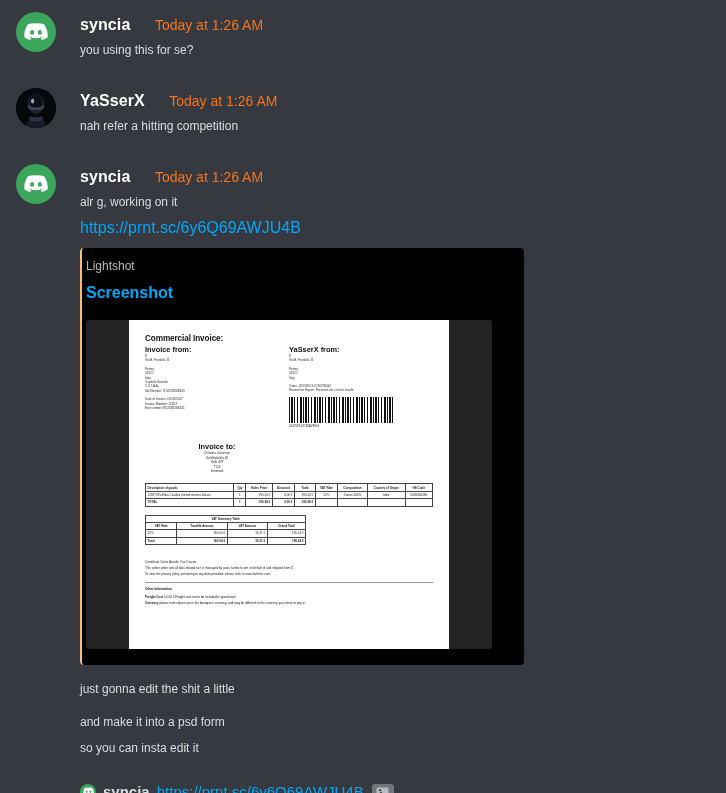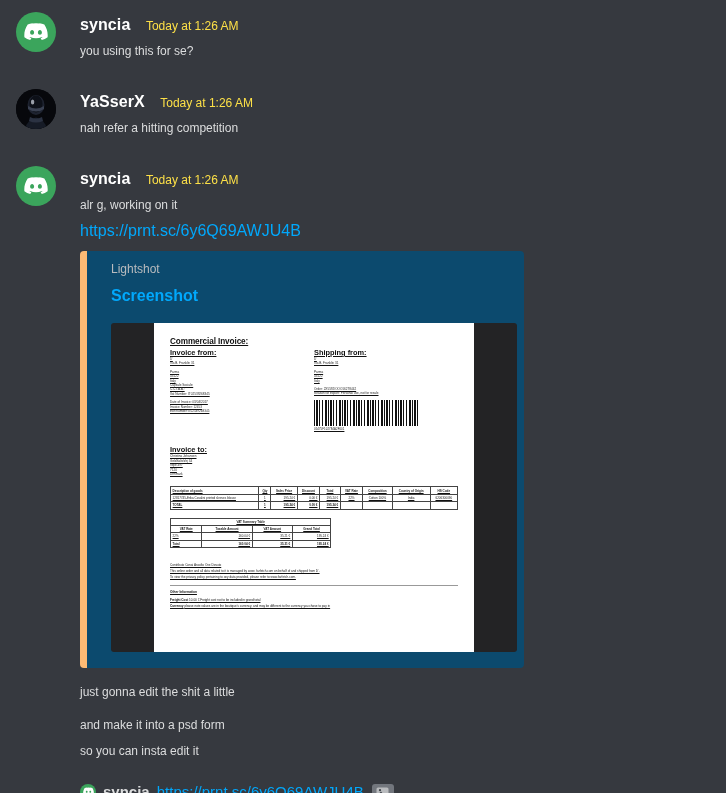--- a/index.html
+++ b/index.html
@@ -19,38 +19,38 @@
     overflow: hidden; display: flex; align-items: center; justify-content: center;
   }
   .avatar-green { background: #3ba55c; }
   .avatar-dark  { background: #0b0d12; }
   .msg-body { margin-left: 80px; padding-right: 16px; }
   .msg-head { line-height: 22px; white-space: nowrap; }
   .author {
     color: #ffffff; font-size: 16px; font-weight: bold;
     letter-spacing: .1px;
   }
-  .timestamp { color: #fde047; font-size: 12px; margin-left: 11px; }
+  .timestamp { color: #f97316; font-size: 14px; margin-left: 20px; }
   .msg-text {
     color: #dcddde; font-size: 12px; line-height: 22px;
     padding: 3px 0 1px 0; word-wrap: break-word;
   }
   .msg-link {
     color: #00a8fc; font-size: 16px; line-height: 22px;
     display: block; padding: 3px 0 1px 0; text-decoration: none; cursor: pointer;
   }
 
   
   .embed {
     margin-top: 8px;
     width: 444px;
-    background: #0c4a6e;
-    border-left: 7px solid #fdba74;
+    background: #000000;
+    border-left: 2px solid #fdba74;
     border-radius: 4px;
-    padding: 8px 16px 16px 24px;
+    padding: 8px 16px 16px 4px;
   }
   .embed-provider { color: #b9bbbe; font-size: 12px; line-height: 16px; padding-top: 2px; }
   .embed-title {
     color: #00a8fc; font-size: 16px; font-weight: bold;
     line-height: 22px; margin-top: 8px; cursor: pointer;
   }
   .embed-image-wrap {
     margin-top: 16px;
     width: 406px; height: 329px;
     background: #232325;
@@ -61,38 +61,37 @@
 
   
   .invoice {
     width: 320px; height: 329px;
     background: #ffffff;
     color: #111;
     font-family: "Liberation Sans", sans-serif;
     padding: 14px 16px 8px 16px;
     overflow: hidden;
     position: relative;
-    text-decoration: underline;
   }
   .inv-h1 { font-size: 8.2px; font-weight: bold; letter-spacing: -.1px; }
   .inv-h2 { font-size: 7.4px; font-weight: bold; margin-top: 2px; }
   .inv-cols { display: flex; }
   .inv-col-l { width: 50%; }
   .inv-col-r { width: 50%; }
   .inv-tiny { font-size: 3.1px; line-height: 4.4px; color: #2a2a2a; }
   .inv-tiny-gap { margin-top: 4px; }
   .barcode {
     margin-top: 4px; width: 104px; height: 26px;
     background: repeating-linear-gradient(to right,
       #111 0 1px, #fff 1px 2px, #111 2px 4px, #fff 4px 5px,
       #111 5px 6px, #fff 6px 8px, #111 8px 9px, #fff 9px 11px,
       #111 11px 13px, #fff 13px 14px);
   }
   .barcode-num { font-size: 2.8px; margin-top: 1.5px; letter-spacing: .1px; }
-  .inv-to-row { display: flex; margin-top: 12px; }
+  .inv-to-row { display: flex; margin-top: 12px; text-align: center; }
   table.inv { border-collapse: collapse; width: 100%; margin-top: 10px; }
   table.inv th, table.inv td {
     border: .4px solid #444; font-size: 3px; line-height: 4px;
     padding: 1.2px 1.6px; text-align: left; vertical-align: top; color: #1a1a1a;
   }
   table.inv th { font-weight: bold; }
   table.inv td.num, table.inv th.num { text-align: right; }
   table.inv td.ctr, table.inv th.ctr { text-align: center; }
   table.inv tr.total td { font-weight: bold; }
   .vat-wrap { width: 56%; margin-top: 8px; }
@@ -206,21 +205,21 @@
                   <div>C.C.I.A.A.:</div>
                   <div>Vat Number: IT02539268345</div>
                 </div>
                 <div class="inv-tiny inv-tiny-gap">
                   <div>Date of Invoice: 03/04/2017</div>
                   <div>Invoice Number: 12453</div>
                   <div>Eori number:IT02539268345</div>
                 </div>
               </div>
               <div class="inv-col-r">
-                <div class="inv-h2">Shipping from:</div>
+                <div class="inv-h2">YaSserX from:</div>
                 <div class="inv-tiny">
                   <div>D'</div>
                   <div>Via B. Franklin 31</div>
                 </div>
                 <div class="inv-tiny inv-tiny-gap">
                   <div>Parma</div>
                   <div>43122</div>
                   <div>Italy</div>
                 </div>
                 <div class="inv-tiny inv-tiny-gap">

